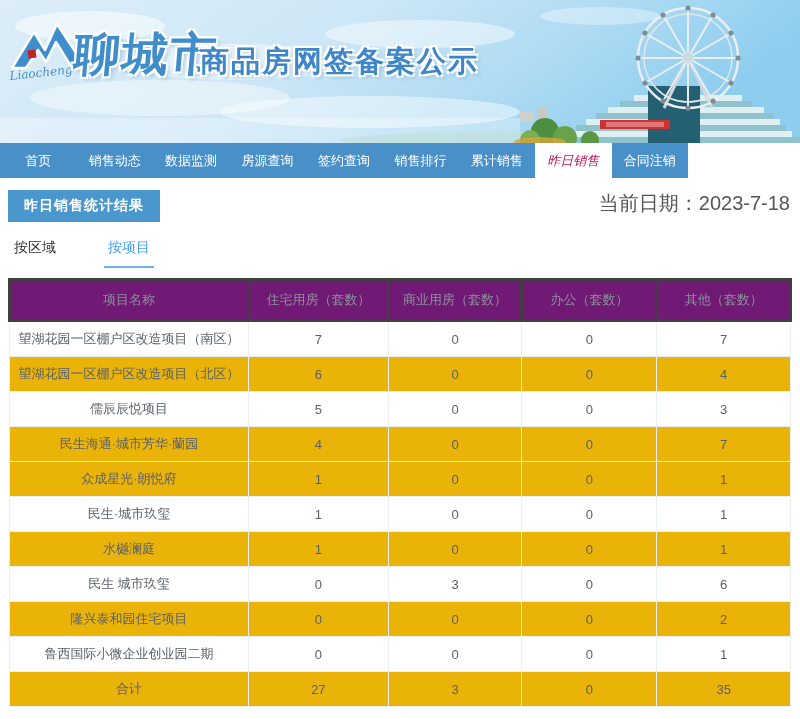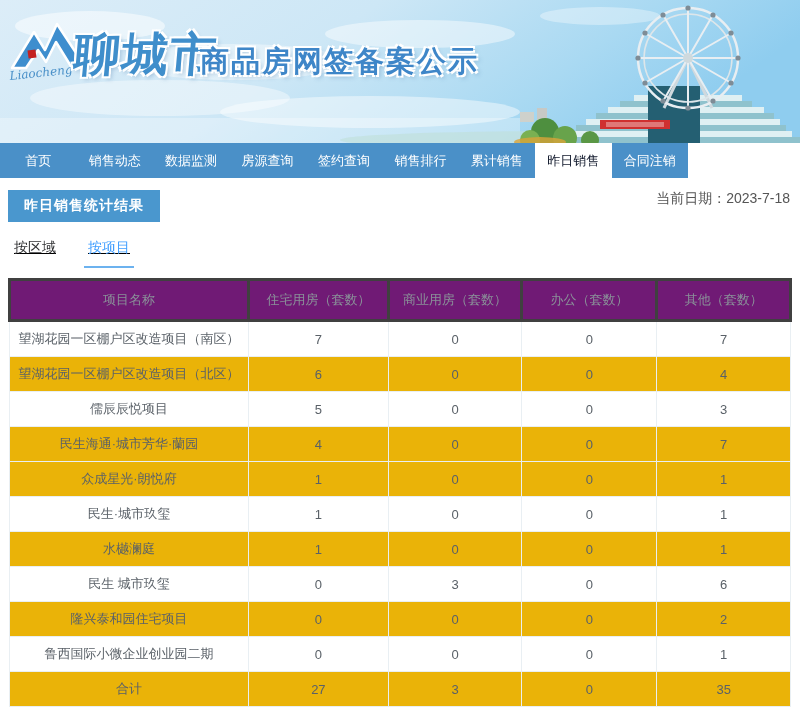--- a/index.html
+++ b/index.html
@@ -22,30 +22,30 @@
     position:absolute;left:200px;top:42px;
     font-size:29px;font-weight:bold;color:#3e86c8;letter-spacing:2px;
     text-shadow:-2px -2px 0 #fff,2px -2px 0 #fff,-2px 2px 0 #fff,2px 2px 0 #fff,3px 3px 4px rgba(60,110,160,.35);
   }
   
   .navbar{display:flex;width:688px;height:35px;background:#4a90c8;}
   .nav-item{
     flex:1;display:flex;align-items:center;justify-content:center;
     color:#fff;font-size:13px;cursor:pointer;white-space:nowrap;
   }
-  .nav-item.active{background:#fff;color:#0f172a;}
+  .nav-item.active{background:#fff;color:#be185d;font-style:italic;}
   
   .content{padding:12px 8px 0 8px;}
   .content-head{display:flex;justify-content:space-between;align-items:flex-start;}
   .section-badge{
     background:#4a97ce;color:#fff;font-size:14px;font-weight:bold;
     padding:7px 16px;letter-spacing:1px;
   }
-  .current-date{font-size:14px;color:#555;padding-right:2px;margin-left:8px;}
-  .tabs{display:flex;gap:24px;margin-top:17px;padding-left:2px;text-decoration:underline;}
+  .current-date{font-size:20px;color:#555;padding-right:2px;margin-left:8px;}
+  .tabs{display:flex;gap:44px;margin-top:17px;padding-left:2px;}
   .tab{font-size:14px;color:#303133;padding:0 4px 9px 4px;cursor:pointer;}
   .tab.active{color:#409eff;border-bottom:2px solid #6cb2ef;}
   
   table.sales{width:100%;border-collapse:collapse;table-layout:fixed;margin-top:10px;}
   table.sales th{
     height:36px;background:#701a75;color:#8a9199;font-weight:normal;
     font-size:13px;border:3px solid #404040;
   }
   table.sales td{
     height:34px;text-align:center;font-size:13px;color:#5a6168;

